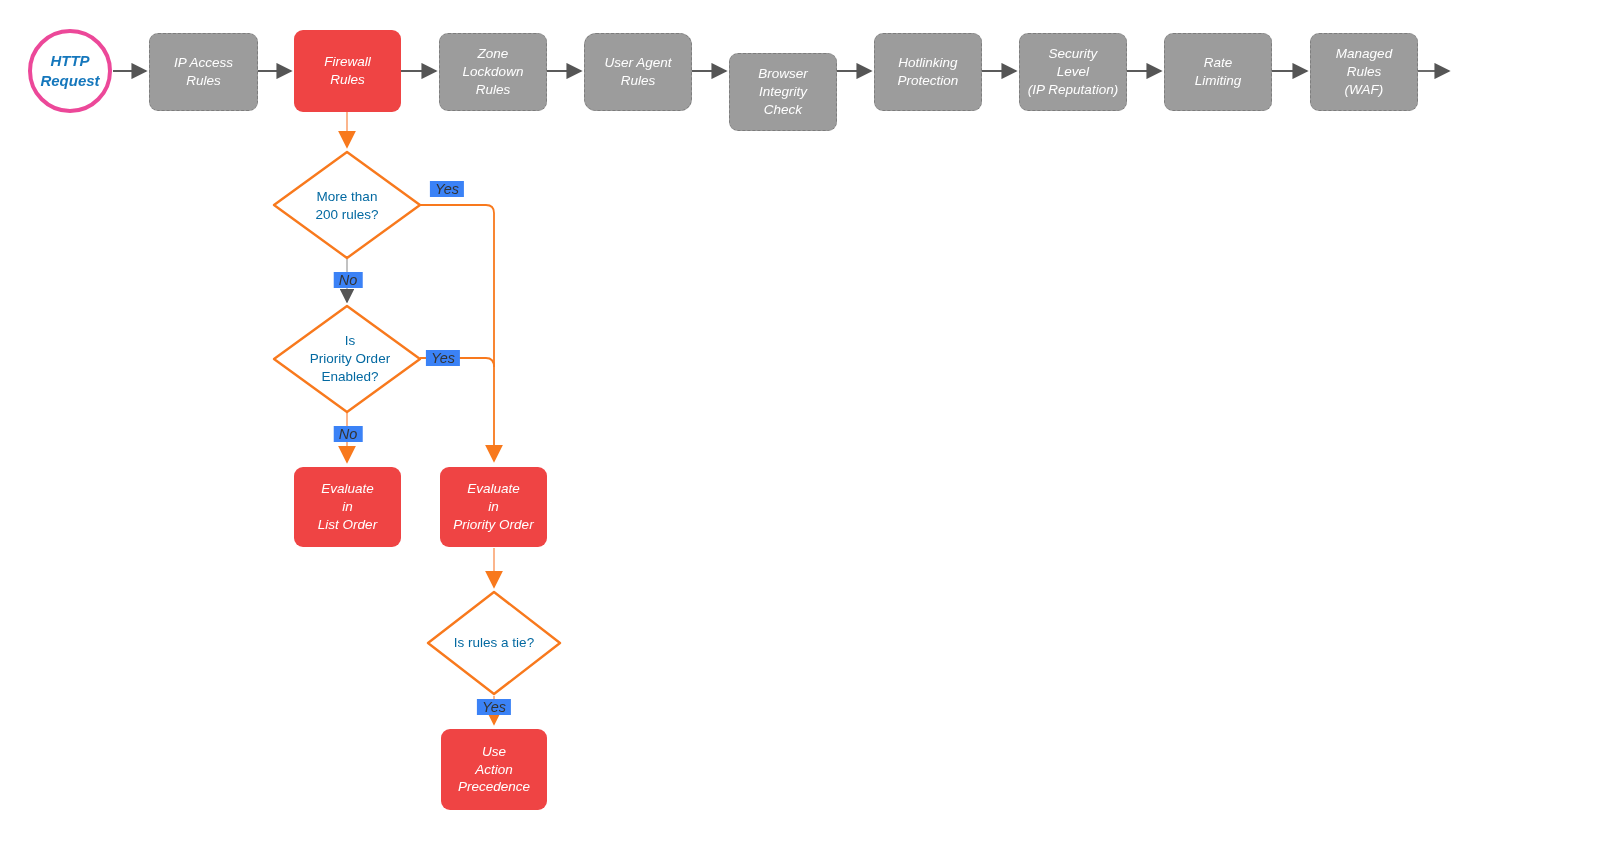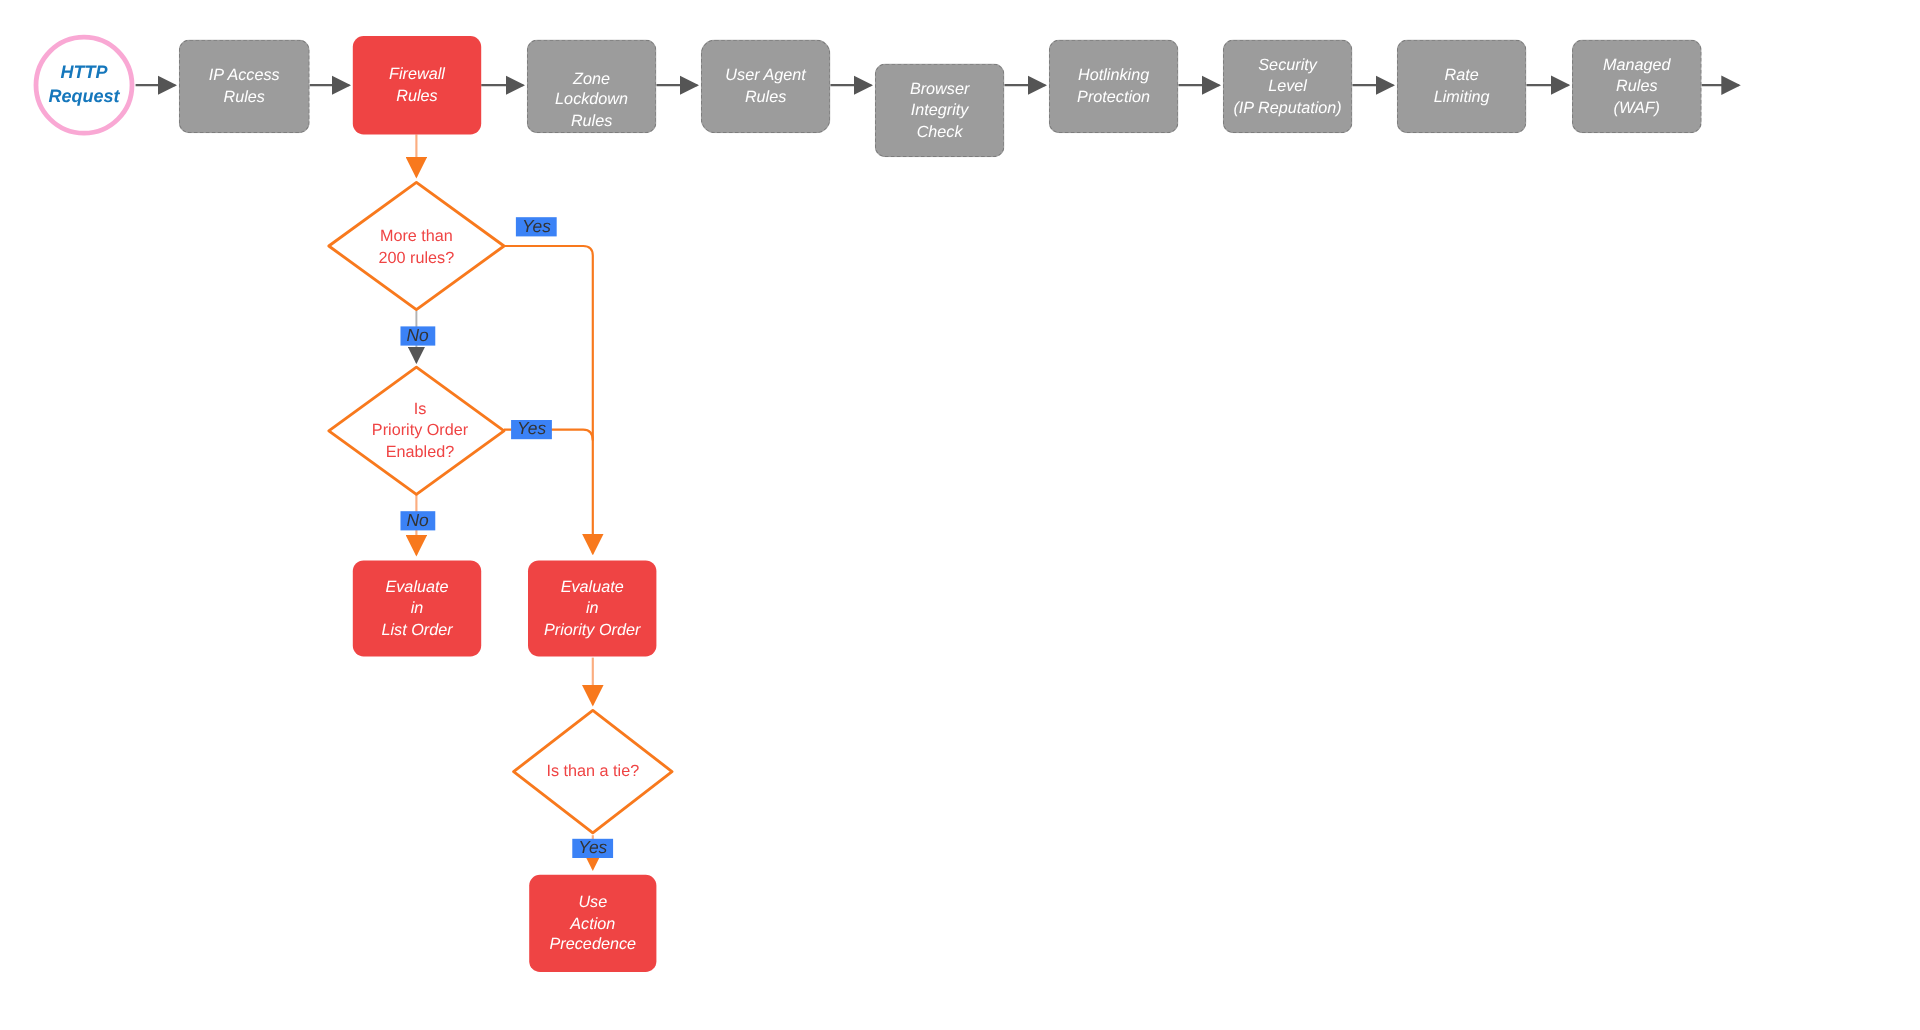--- a/index.html
+++ b/index.html
@@ -13,33 +13,33 @@
     display:flex; align-items:center; justify-content:center; text-align:center;
   }
   .box { border-radius:9px; }
   .gray { background:#9C9C9C; border:1px dashed rgba(100,100,100,0.55); }
   .orange { background:#ef4444; }
   .box .label {
     color:#ffffff; font-style:italic; font-size:13.5px; line-height:1.32;
     white-space:pre-line;
   }
   .circle { border-radius:50%; }
-  .start-circle { background:#ffffff; border:4px solid #f9a8d4; }
+  .start-circle { background:#ffffff; border:4px solid #ec4899; }
   .start-circle .label {
     color:#1577BC; font-weight:bold; font-style:italic; font-size:15px;
     line-height:1.35; white-space:pre-line;
   }
   .end-circle { background:#1577BC; }
   .end-circle .label {
     color:#ffffff; font-weight:bold; font-style:italic; font-size:15px;
     line-height:1.35; white-space:pre-line;
   }
   .diamond-label {
     position:absolute; transform:translate(-50%,-50%);
-    font-size:13.5px; color:#ef4444; text-align:center; line-height:1.35;
+    font-size:13.5px; color:#0369a1; text-align:center; line-height:1.35;
     white-space:pre-line;
   }
   .edge-label {
     position:absolute; transform:translate(-50%,-50%);
     font-style:italic; font-size:14.5px; color:#333333;
     background:#3b82f6; padding:0 5px;
   }
 </style>
 </head>
 <body>
@@ -86,21 +86,21 @@
   </div>
 
   <div class="node box gray" style="left:149px; top:33px; width:109px; height:78px;">
     <div class="label">IP Access
 Rules</div>
   </div>
   <div class="node box orange" style="left:294px; top:30px; width:107px; height:82px;">
     <div class="label">Firewall
 Rules</div>
   </div>
-  <div class="node box gray" style="left:439px; top:33px; width:108px; height:78px;align-items:flex-end;">
+  <div class="node box gray" style="left:439px; top:33px; width:108px; height:78px;">
     <div class="label">Zone
 Lockdown
 Rules</div>
   </div>
   <div class="node box gray" style="left:584px; top:33px; width:108px; height:78px;border-radius:12px;">
     <div class="label">User Agent
 Rules</div>
   </div>
   <div class="node box gray" style="left:729px; top:33px; width:108px; height:78px;margin-top:20px;">
     <div class="label">Browser
@@ -125,21 +125,21 @@
 Rules
 (WAF)</div>
   </div>
 
 
   <div class="diamond-label" style="left:347px; top:206px;">More than
 200 rules?</div>
   <div class="diamond-label" style="left:350px; top:359px;">Is
 Priority Order
 Enabled?</div>
-  <div class="diamond-label" style="left:494px; top:643px;">Is than a tie?</div>
+  <div class="diamond-label" style="left:494px; top:643px;">Is rules a tie?</div>
 
   <div class="node box orange" style="left:294px; top:467px; width:107px; height:80px;">
     <div class="label">Evaluate
 in
 List Order</div>
   </div>
   <div class="node box orange" style="left:440px; top:467px; width:107px; height:80px;">
     <div class="label">Evaluate
 in
 Priority Order</div>

